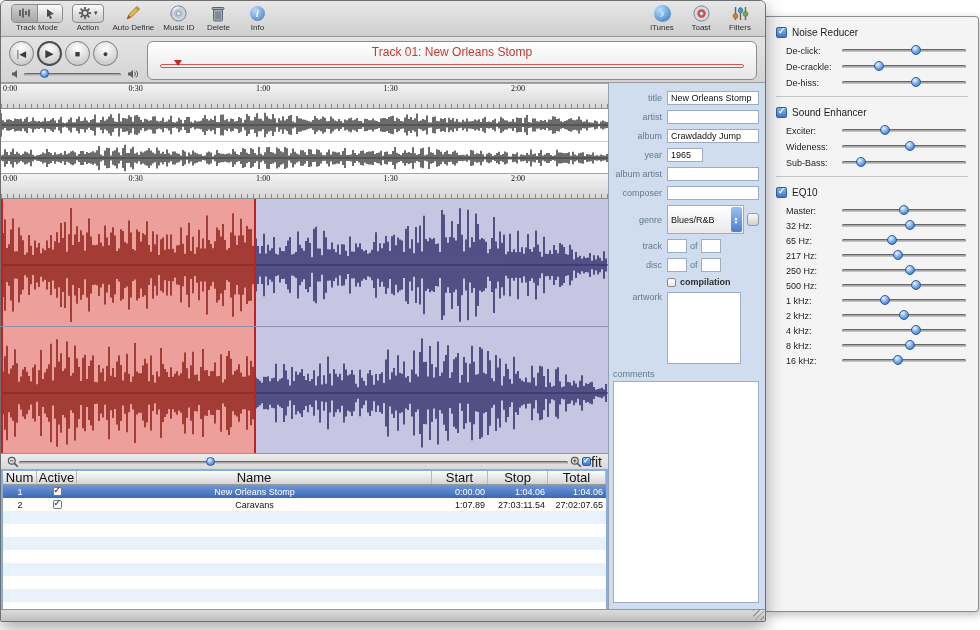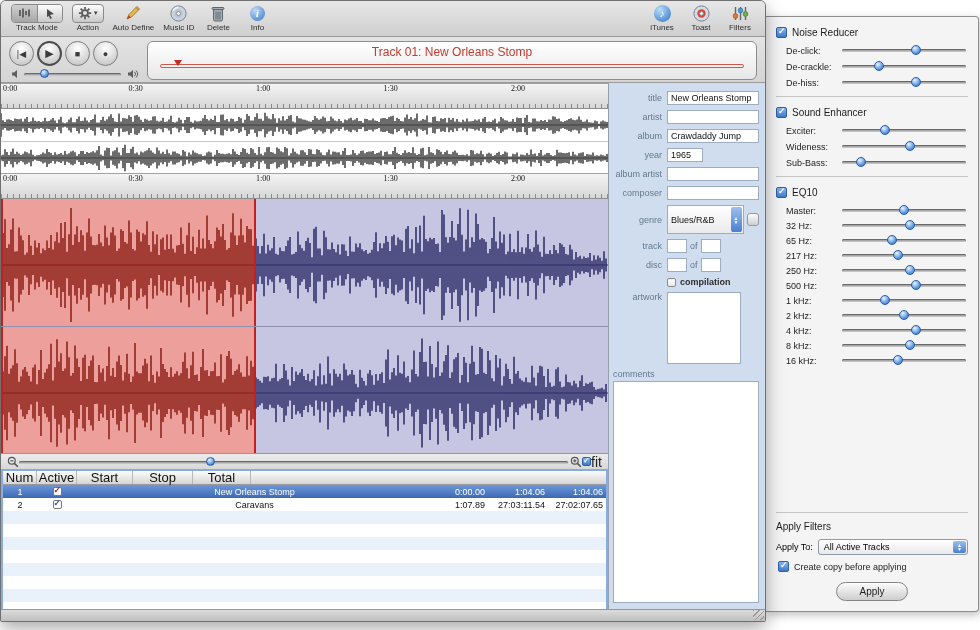--- a/index.html
+++ b/index.html
@@ -266,36 +266,20 @@
         </div>
         <div class="frow">
           <span class="flabel">16 kHz:</span>
           <span class="slider">
             <span class="strack"></span>
             <span class="sthumb" style="left:45%"></span>
           </span>
         </div>
       </div>
 
-    <div class="applysec">
-      <div class="fdivider"></div>
-      <div class="head">Apply Filters</div>
-      <div class="applyrow">
-        <span>Apply To:</span>
-        <span class="popup">
-          <span>All Active Tracks</span>
-          <span class="cap">▲<br>▼</span>
-        </span>
-      </div>
-      <div class="copyrow">
-        <span class="cb on"></span>
-        <span>Create copy before applying</span>
-      </div>
-      <button class="applybtn">Apply</button>
-    </div>
   </section>
 
   <section class="window">
 
 
     <div class="toolbar">
       <div class="titem">
         <div class="ic">
           <span class="seg">
             <span class="sbtn on">
@@ -547,20 +531,21 @@
               <line x1="4.8" y1="3.2" x2="4.8" y2="6.4" stroke="#555" stroke-width="1.1"></line>
             </svg>
           <span class="cb sm on"></span>
           <span>fit</span>
         </div>
 
         <div class="tablewrap">
           <div class="thead">
             <span class="th col-num">Num</span>
             <span class="th col-active">Active</span>
+            <span class="th col-name">Name</span>
             <span class="th col-start">Start</span>
             <span class="th col-stop">Stop</span>
             <span class="th col-total">Total</span>
           </div>
           <div>
               <div class="trow sel">
                 <span class="tc col-num">1</span>
                 <span class="tc col-active">
                   <span class="tcb on"></span>
                 </span>

